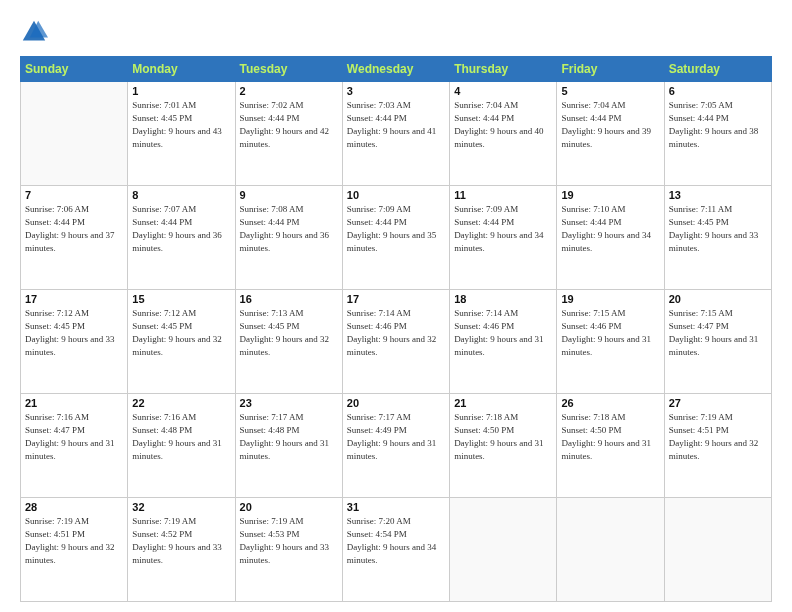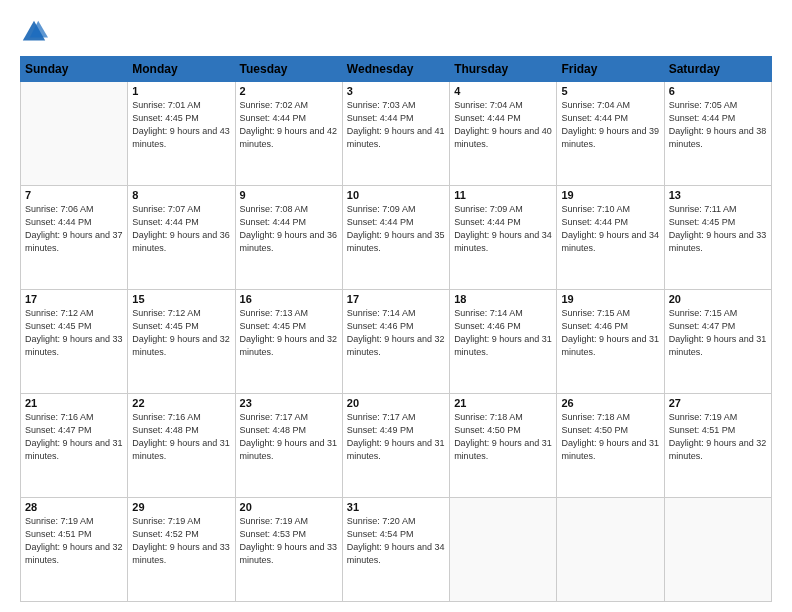--- a/index.html
+++ b/index.html
@@ -62,21 +62,21 @@
     }
     .calendar {
       flex: 1;
       border: 1px solid #ccc;
       border-collapse: collapse;
       width: 100%;
       table-layout: fixed;
     }
     .calendar th {
       background-color: #2e74bc;
-      color: #000000;
+      color: #bef264;
       font-size: 12px;
       font-weight: bold;
       padding: 5px 4px;
       border: 1px solid #2e74bc;
       text-align: left;
     }
     .calendar td {
       border: 1px solid #ccc;
       vertical-align: top;
       padding: 3px 4px;
@@ -88,20 +88,21 @@
       font-size: 11px;
       font-weight: bold;
       color: #111;
       display: block;
       margin-bottom: 2px;
     }
     .day-info {
       font-size: 9px;
       color: #333;
       line-height: 1.45;
+      font-family: Liberation Serif, serif;
     }
     .empty-cell {
       background: #f9f9f9;
     }
   </style>
 </head>
 <body>
 
 <div class="page">
   <div class="header">
@@ -250,21 +251,21 @@
             <span class="day-num">27</span>
             <div class="day-info">Sunrise: 7:19 AM<br>Sunset: 4:51 PM<br>Daylight: 9 hours and 32 minutes.</div>
           </td>
         </tr>
         <tr>
           <td>
             <span class="day-num">28</span>
             <div class="day-info">Sunrise: 7:19 AM<br>Sunset: 4:51 PM<br>Daylight: 9 hours and 32 minutes.</div>
           </td>
           <td>
-            <span class="day-num">29</span>
+            <span class="day-num">32</span>
             <div class="day-info">Sunrise: 7:19 AM<br>Sunset: 4:52 PM<br>Daylight: 9 hours and 33 minutes.</div>
           </td>
           <td>
             <span class="day-num">20</span>
             <div class="day-info">Sunrise: 7:19 AM<br>Sunset: 4:53 PM<br>Daylight: 9 hours and 33 minutes.</div>
           </td>
           <td>
             <span class="day-num">31</span>
             <div class="day-info">Sunrise: 7:20 AM<br>Sunset: 4:54 PM<br>Daylight: 9 hours and 34 minutes.</div>
           </td>

